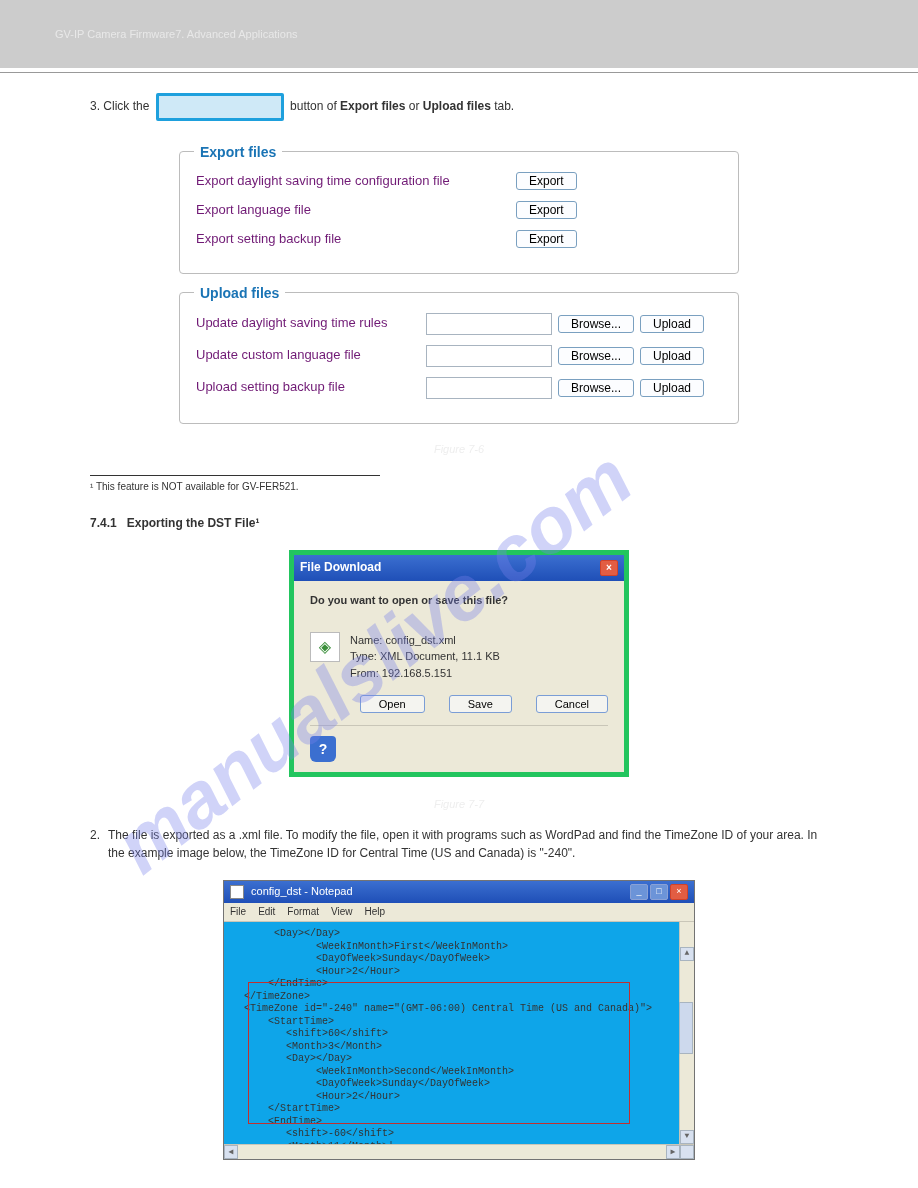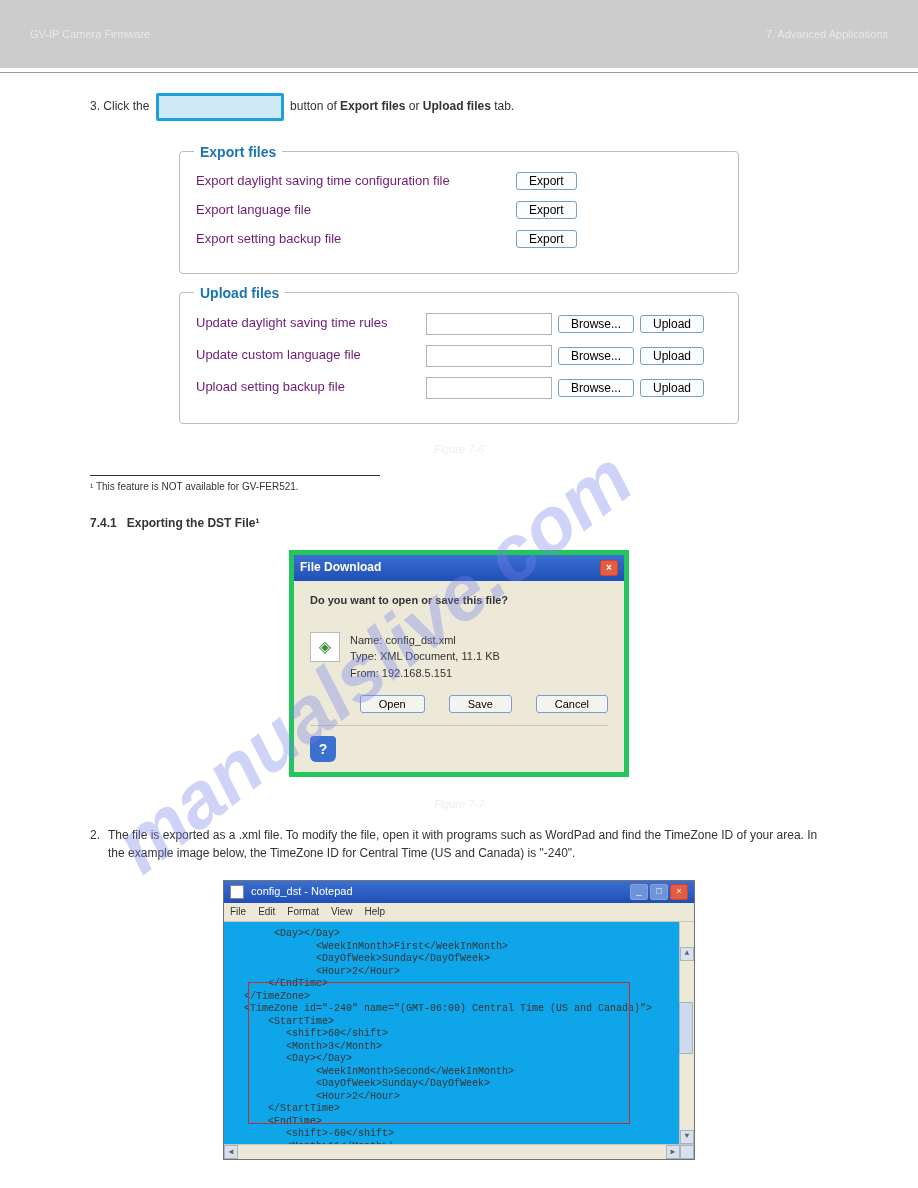--- a/index.html
+++ b/index.html
@@ -10,25 +10,25 @@
     width: 918px;
   }
   .top-banner {
     background: #cccccc;
     height: 68px;
     width: 100%;
   }
   .top-banner-inner {
     height: 100%;
     display: flex;
-    justify-content: space-between;
     align-items: center;
     padding: 0 30px;
     color: #e8e8e8;
     font-size: 11px;
+    margin-left: 25px;
   }
   .hr-line {
     border-top: 1px solid #999;
     margin: 4px 0 0 0;
   }
   .content {
     padding: 20px 90px 30px 90px;
     font-size: 12px;
     color: #333;
     position: relative;

